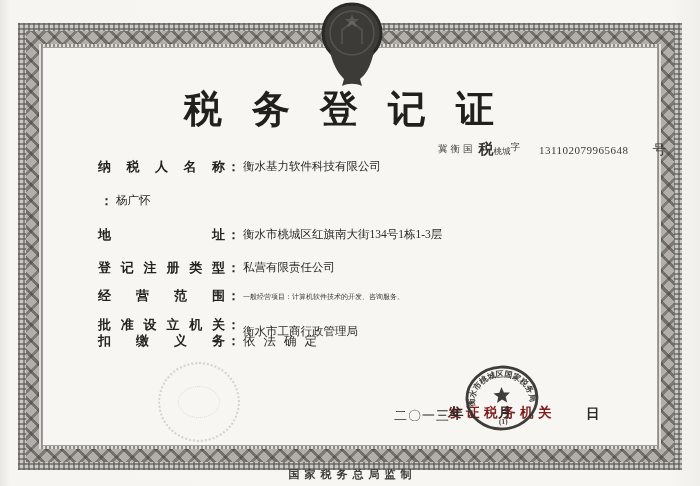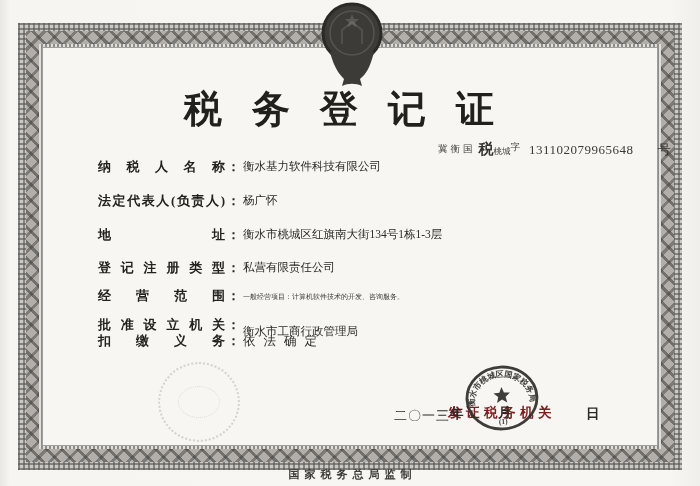--- a/index.html
+++ b/index.html
@@ -43,21 +43,21 @@
   }
   
   .cert-no{
     position:absolute;left:438px;top:140px;z-index:3;display:flex;align-items:center;
     color:#43413d;white-space:nowrap;
   }
   .cert-no .region{font-size:9.5px;letter-spacing:3px;}
   .cert-no .taxchar{font-size:15px;font-weight:bold;margin-left:3px;color:#35332f;}
   .cert-no .office{font-size:8.5px;position:relative;top:2px;font-family:Liberation Mono, monospace;}
   .cert-no .zichar{font-size:9.5px;position:relative;top:-2px;}
-  .cert-no .num{font-size:13px;letter-spacing:.5px;margin-left:9px;color:#3c3a36;}
+  .cert-no .num{font-size:11px;letter-spacing:.5px;margin-left:19px;color:#3c3a36;}
   .cert-no .suffix{font-size:13.5px;margin-left:24px;color:#35332f;}
   
   .row{position:absolute;left:98px;display:flex;align-items:flex-start;white-space:nowrap;z-index:3;}
   .row .lbl{
     display:inline-block;width:127px;font-size:13px;font-weight:bold;color:#23221f;
     text-align:justify;text-align-last:justify;
   }
   .row .colon{font-size:13px;font-weight:bold;color:#23221f;margin:0 3px 0 2px;}
   .row .val{font-size:11.5px;color:#2c2b27;padding-top:1px;}
   .row1{top:158px;} .row2{top:192px;} .row3{top:226px;} .row4{top:259px;}
@@ -123,21 +123,20 @@
   <span class="num">131102079965648</span>
   <span class="suffix">号</span>
 </div>
 
 <div class="row row1">
   <span class="lbl">纳税人名称</span>
   <span class="colon">：</span>
   <span class="val">衡水基力软件科技有限公司</span>
 </div>
 <div class="row row2">
-  <span class="lbl">法定代表人(负责人)</span>
   <span class="colon">：</span>
   <span class="val">杨广怀</span>
 </div>
 <div class="row row3">
   <span class="lbl">地址</span>
   <span class="colon">：</span>
   <span class="val">衡水市桃城区红旗南大街134号1栋1-3层</span>
 </div>
 <div class="row row4">
   <span class="lbl">登记注册类型</span>

